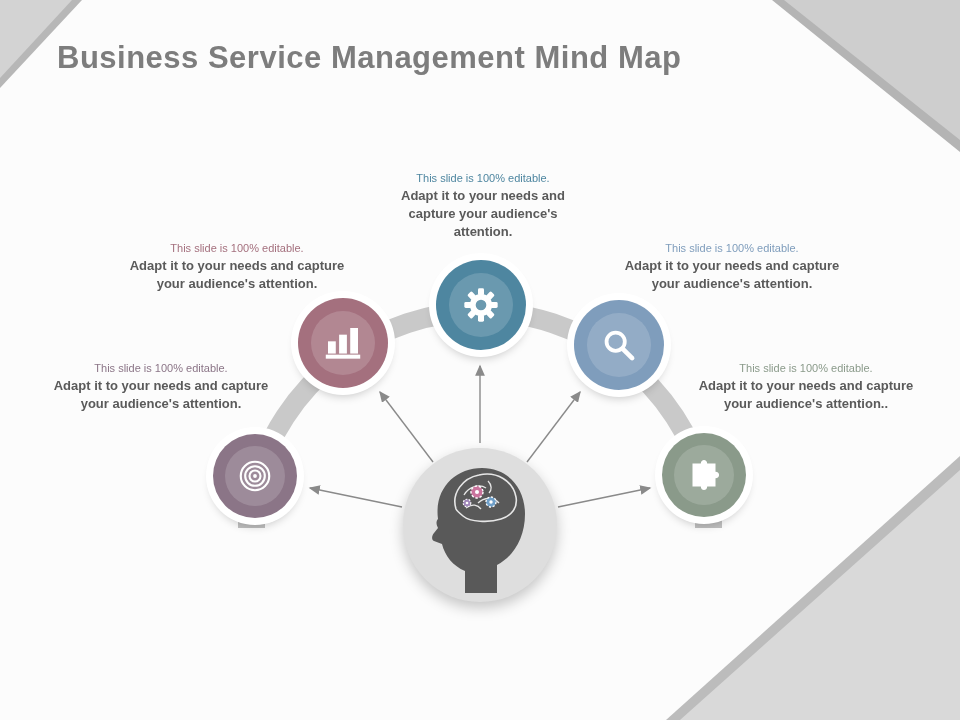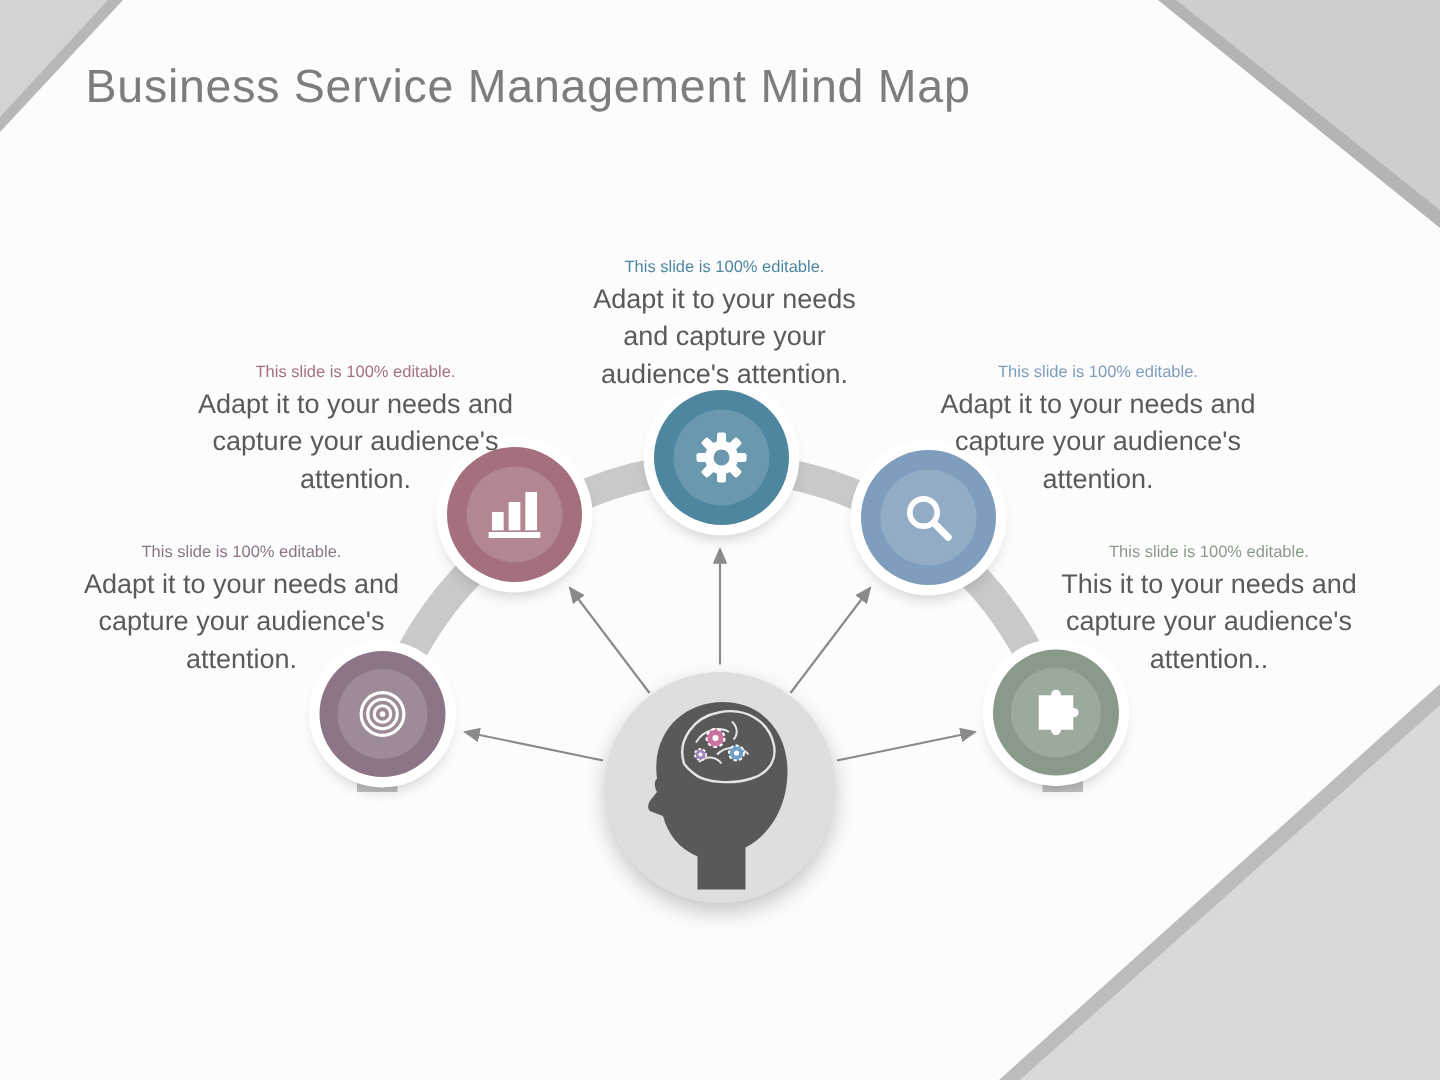--- a/index.html
+++ b/index.html
@@ -11,21 +11,21 @@
   .tri{position:absolute;}
   .tri-tl-dark{left:0;top:0;width:82px;height:88px;background:#b7b7b7;clip-path:polygon(0 0,100% 0,0 100%);}
   .tri-tl{left:0;top:0;width:72px;height:78px;background:#d3d3d3;clip-path:polygon(0 0,100% 0,0 100%);}
   .tri-tr-dark{right:0;top:0;width:188px;height:152px;background:#b4b4b4;clip-path:polygon(0 0,100% 0,100% 100%);}
   .tri-tr{right:0;top:0;width:176px;height:140px;background:#cecece;clip-path:polygon(0 0,100% 0,100% 100%);}
   .tri-br-dark{right:0;bottom:0;width:294px;height:264px;background:#bcbcbc;clip-path:polygon(100% 0,100% 100%,0 100%);}
   .tri-br{right:0;bottom:0;width:280px;height:250px;background:#d9d9d9;clip-path:polygon(100% 0,100% 100%,0 100%);}
 
   .title{
     position:absolute;left:57px;top:40px;margin:0;
-    font-size:31px;font-weight:400;color:#7d7d7d;letter-spacing:.5px;
+    font-size:31px;font-weight:700;color:#7d7d7d;letter-spacing:.5px;
   }
 
   .diagram{position:absolute;left:0;top:0;z-index:1;}
   .arrow{stroke:#8a8a8a;stroke-width:1.4;marker-end:url(#arrowhead);}
 
   .node{
     position:absolute;z-index:2;border-radius:50%;
     display:flex;align-items:center;justify-content:center;
     box-shadow:0 0 0 7px #ffffff,0 6px 10px 2px rgba(0,0,0,.22);
   }
@@ -43,21 +43,21 @@
   .node-puzzle{left:662px;top:433px;}
 
   .head-circle{
     position:absolute;left:403px;top:448px;width:154px;height:154px;z-index:2;
     border-radius:50%;display:flex;align-items:center;justify-content:center;
     box-shadow:0 6px 14px rgba(0,0,0,.22);
   }
 
   .block{position:absolute;text-align:center;z-index:3;}
   .block-heading{font-size:11px;margin-bottom:3px;}
-  .block-body{font-size:18px;color:#5a5a5a;line-height:1.4;}
+  .block-body{font-size:13px;color:#5a5a5a;line-height:1.4;font-weight:bold;}
   .block-top{left:383px;top:172px;width:200px;}
   .block-upper-left{left:127px;top:242px;width:220px;}
   .block-upper-right{left:622px;top:242px;width:220px;}
   .block-left{left:52px;top:362px;width:218px;}
   .block-right{left:694px;top:362px;width:224px;}
 </style>
 </head>
 <body>
 
 <div class="slide">
@@ -173,16 +173,16 @@
     <div class="block-body">Adapt it to your needs and capture your audience's attention.</div>
   </div>
 
   <div class="block block-left">
     <div class="block-heading" style="color: rgb(139, 117, 135);">This slide is 100% editable.</div>
     <div class="block-body">Adapt it to your needs and capture your audience's attention.</div>
   </div>
 
   <div class="block block-right">
     <div class="block-heading" style="color: rgb(138, 154, 138);">This slide is 100% editable.</div>
-    <div class="block-body">This it to your needs and capture your audience's attention..</div>
+    <div class="block-body">Adapt it to your needs and capture your audience's attention..</div>
   </div>
 
 </div>
 
 </body></html>

